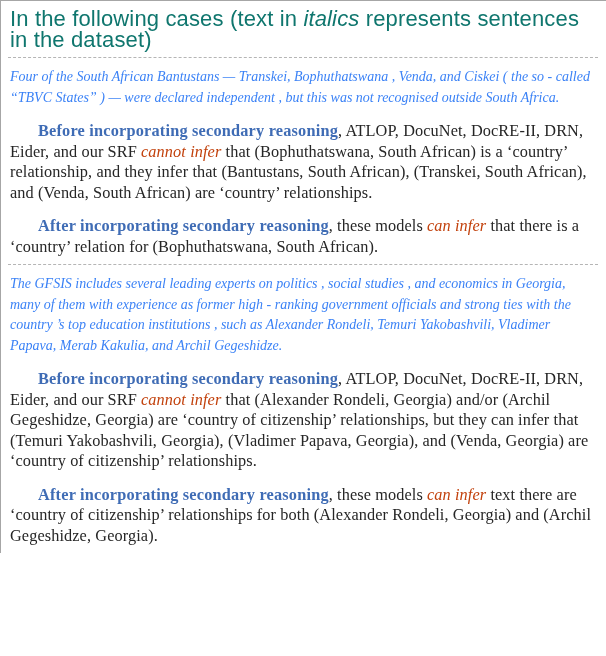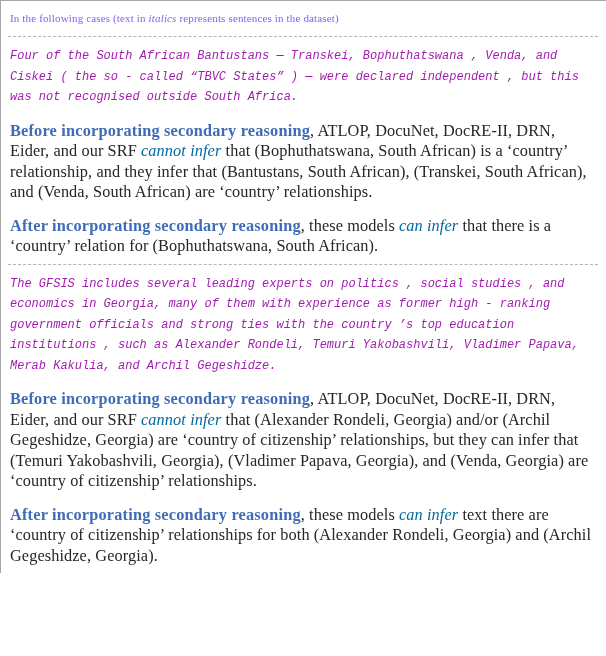--- a/index.html
+++ b/index.html
@@ -34,64 +34,65 @@
     border-top: 1px dashed #b5b5b5;
     margin: 0;
   }
 
   .header-row {
     padding-top: 7px;
     padding-bottom: 7px;
   }
 
   .header-text {
-    font-family: Liberation Serif, serif;
-    font-size: 11px;
+    font-family: Liberation Sans, sans-serif;
+    font-size: 22px;
     line-height: 21px;
-    color: #8b5cf6;
+    color: #0f766e;
     letter-spacing: 0.15px;
   }
   .header-text .it {
     font-style: italic;
   }
 
   .case-block {
     padding-top: 9px;
     padding-bottom: 7px;
   }
 
   .dataset-sentence {
-    font-family: Liberation Mono, monospace;
+    font-family: Liberation Serif, serif;
     font-style: italic;
-    font-size: 12px;
+    font-size: 14px;
     line-height: 20.5px;
-    color: #a21caf;
+    color: #3b82f6;
     margin: 0 0 13px 0;
     padding-right: 2px;
   }
 
   .para {
     font-family: "Liberation Serif", "DejaVu Serif", serif;
     font-size: 16.3px;
     line-height: 20.5px;
     color: #262626;
     margin: 0 0 13px 0;
     letter-spacing: 0.1px;
   }
   .para:last-child { margin-bottom: 0; }
 
   .lead {
     font-weight: bold;
     color: #3f6cb5;
     letter-spacing: 0.2px;
+    margin-left: 28px;
   }
 
   .infer {
     font-style: italic;
-    color: #0369a1;
+    color: #c2410c;
     text-align: right;
   }
 </style>
 </head>
 <body>
 
 <div class="table-frame">
 
   <div class="row header-row">
     <div class="header-text"><span>In the following cases (text in </span><span class="it">italics</span><span> represents sentences in the dataset)</span></div>

